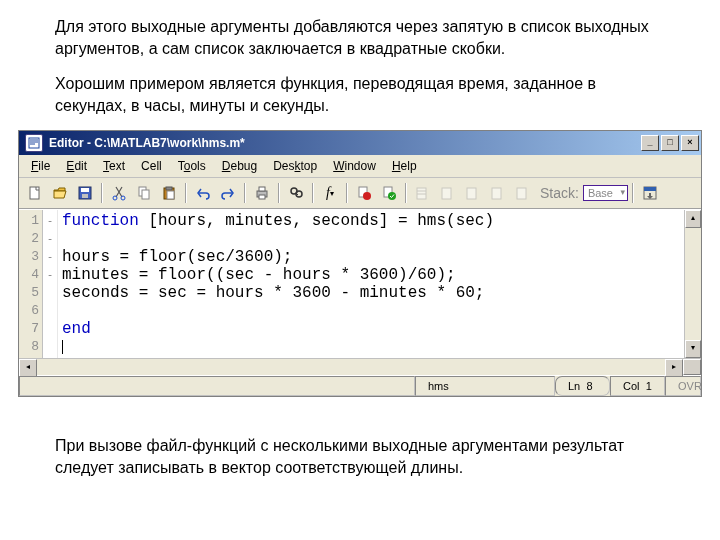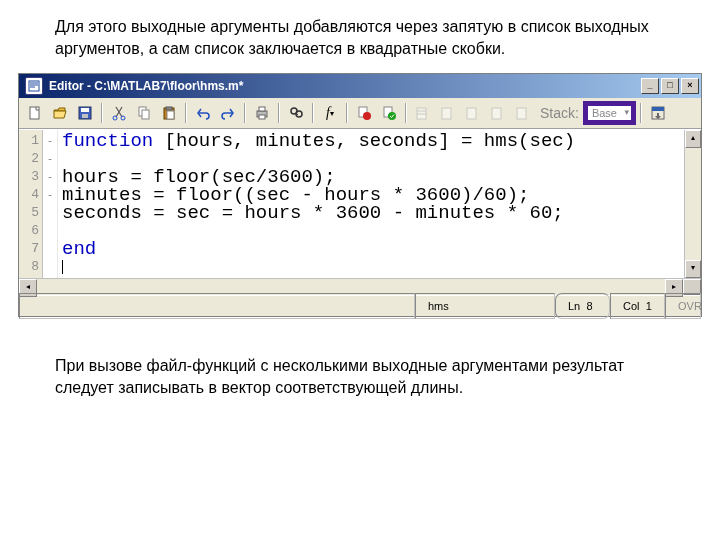--- a/index.html
+++ b/index.html
@@ -106,21 +106,21 @@
   .tb-sep {
     width: 1px;
     height: 20px;
     background: #a0a0a0;
     margin: 0 3px;
     border-right:1px solid #fff;
   }
   .tb-combo {
     font-size:11px;
     background:#fff;
-    border:5px solid #4c1d95;
+    border:1px solid #4c1d95;
     padding:1px 14px 1px 4px;
     position:relative;
   }
   .tb-combo::after{
     content:"▾";
     position:absolute;
     right:2px;
     top:1px;
     font-size:9px;
   }
@@ -147,21 +147,21 @@
     font-family: monospace;
     font-size: 11px;
     color: #808080;
     text-align: center;
     padding: 2px 0;
     line-height: 18px;
   }
   .code-body {
     flex: 1;
     font-family: "Courier New", monospace;
-    font-size: 19px;
+    font-size: 16px;
     line-height: 18px;
     padding: 2px 4px;
     white-space: pre;
     color: #000;
   }
   .kw { color: #0000c0; }
   .scroll-v {
     width:16px;
     background:#ece9d8;
     border-left:1px solid #c0c0c0;
@@ -182,52 +182,64 @@
     border-top:1px solid #fff;
     font-size:11px;
     height:20px;
     align-items:center;
   }
   .status-cell{
     border:1px solid #c0c0c0;
     border-top-color:#888;
     border-left-color:#888;
     padding:1px 12px;
-    height:26px;
+    height:20px;
     box-sizing:border-box;
     display:flex;
     align-items:center;
   }
   .cursor-line{position:relative;}
   .text-cursor{display:inline-block;width:1px;height:14px;background:#000;vertical-align:middle;}
 </style>
 </head>
 <body>
 
 <div class="intro-text">
   <p>Для этого выходные аргументы добавляются через запятую в список выходных аргументов, а сам список заключается в квадратные скобки.</p>
+  <p>Хорошим примером является функция, переводящая время, заданное в секундах, в часы, минуты и секунды.</p>
 </div>
 
 <div class="editor-window">
 
   <div class="title-bar">
     <div class="title-icon">
       <svg viewBox="0 0 12 12">
           <rect x="1" y="1" width="10" height="10" fill="#fff" stroke="#2048a0"></rect>
           <path d="M2 3h8M2 5h8M2 7h5" stroke="#2048a0" stroke-width="1"></path>
         </svg>
     </div>
-    <div class="title-text">Editor - C:\MATLAB7\floor\hms.m*</div>
+    <div class="title-text">Editor - C:\MATLAB7\work\hms.m*</div>
     <div class="win-buttons">
       <div class="win-btn">_</div>
       <div class="win-btn">□</div>
       <div class="win-btn">×</div>
     </div>
   </div>
 
+  <div class="menu-bar">
+    <div class="menu-item"><u>F</u><span>ile</span></div>
+    <div class="menu-item"><u>E</u>dit</div>
+    <div class="menu-item"><u>T</u>ext</div>
+    <div class="menu-item">Cell</div>
+    <div class="menu-item">T<u>o</u>ols</div>
+    <div class="menu-item"><u>D</u>ebug</div>
+    <div class="menu-item">Des<u>k</u>top</div>
+    <div class="menu-item"><u>W</u>indow</div>
+    <div class="menu-item"><u>H</u>elp</div>
+  </div>
 
   <div class="toolbar">
     <div class="tb-btn">
         <svg width="16" height="16">
           <rect x="3" y="2" width="9" height="12" fill="#fff" stroke="#666"></rect>
           <path d="M9 2v3h3" fill="none" stroke="#666"></path>
         </svg>
       </div>
     <div class="tb-btn">
         <svg width="16" height="16">

